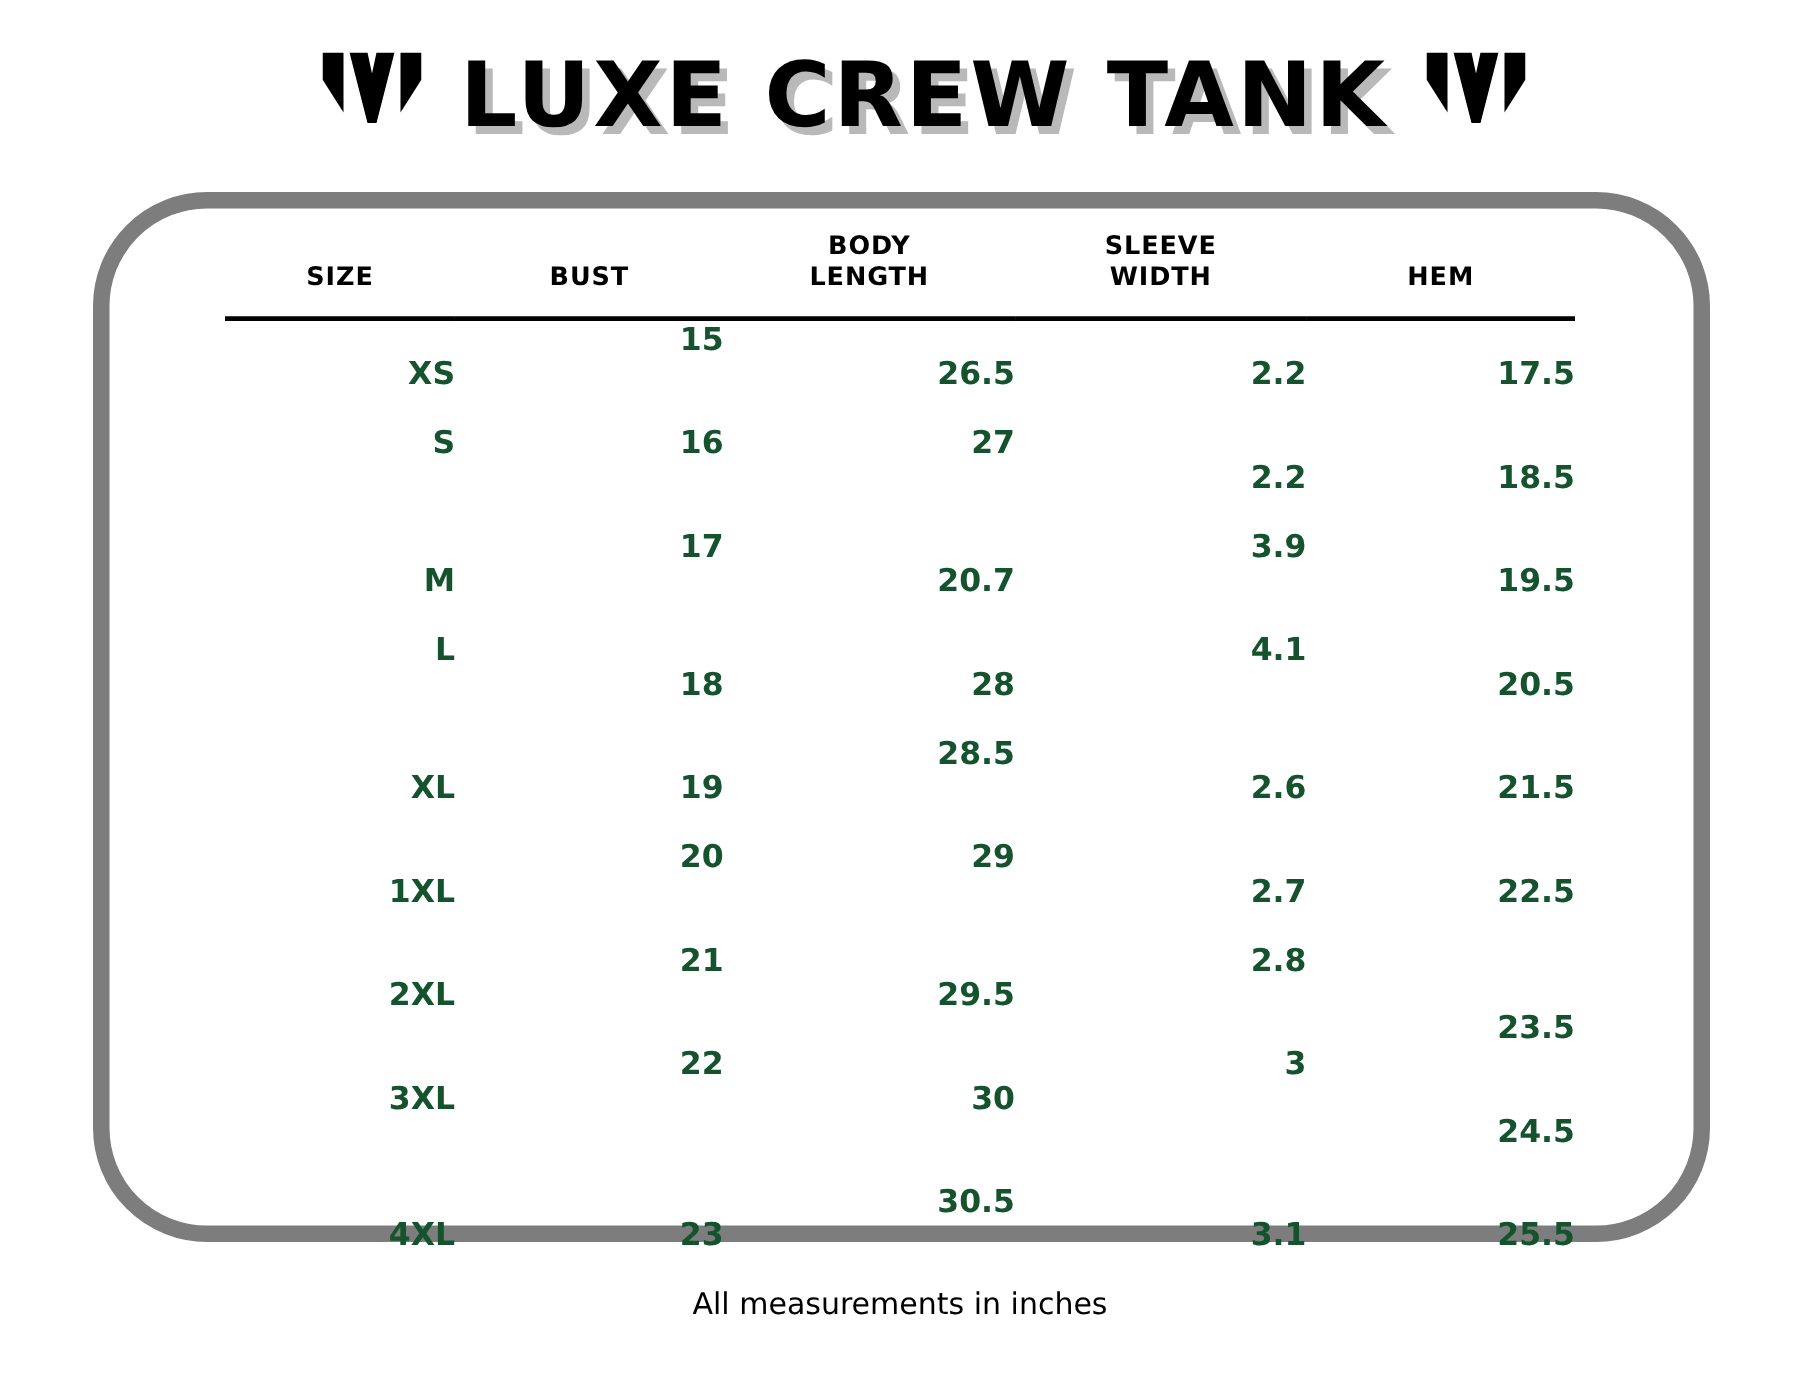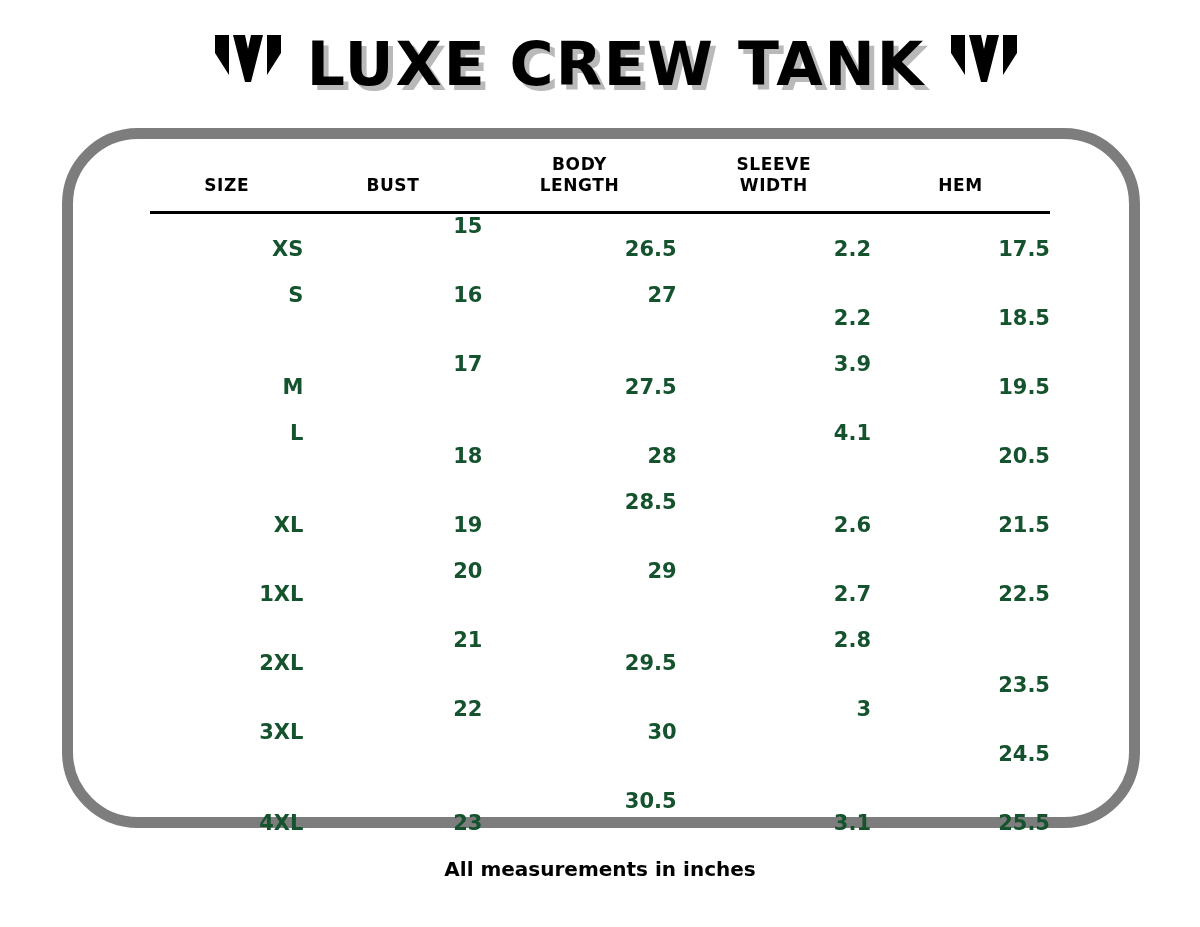--- a/index.html
+++ b/index.html
@@ -107,21 +107,21 @@
   .col-hem    { width: 175px; }
 
   
   .footnote {
     position: absolute;
     left: 0;
     top: 857px;
     width: 1200px;
     text-align: center;
     font-size: 20px;
-    font-weight: 700;
+    font-weight: 400;
     color: #000000;
   }
 </style>
 </head>
 <body>
 
 <div class="header">
 
   <span class="logo-mark">
     <svg width="66" height="58" viewBox="0 0 66 58" xmlns="http://www.w3.org/2000/svg">
@@ -181,21 +181,21 @@
         <td class="up">S</td>
         <td class="up">16</td>
         <td class="up">27</td>
         <td class="mid">2.2</td>
         <td class="mid">18.5</td>
       </tr>
 
       <tr>
         <td class="mid">M</td>
         <td class="up">17</td>
-        <td class="mid">27.5</td>
+        <td class="mid">20.7</td>
         <td class="up">3.9</td>
         <td class="mid">19.5</td>
       </tr>
 
       <tr>
         <td class="up">L</td>
         <td class="mid">18</td>
         <td class="mid">28</td>
         <td class="up">4.1</td>
         <td class="mid">20.5</td>

